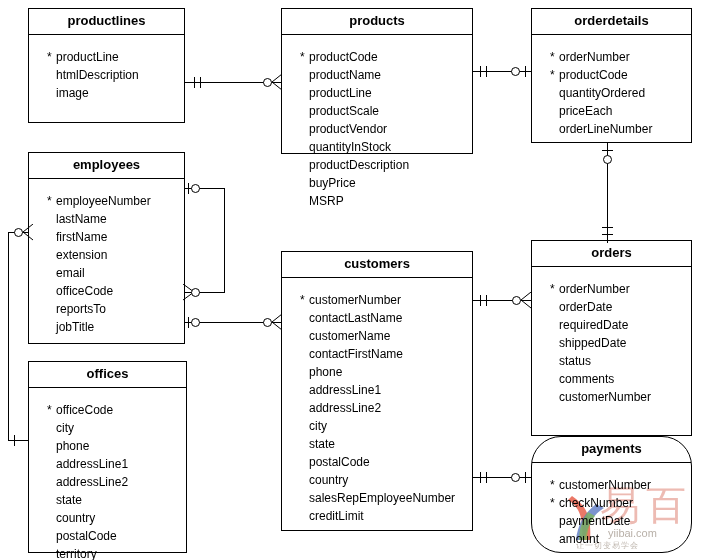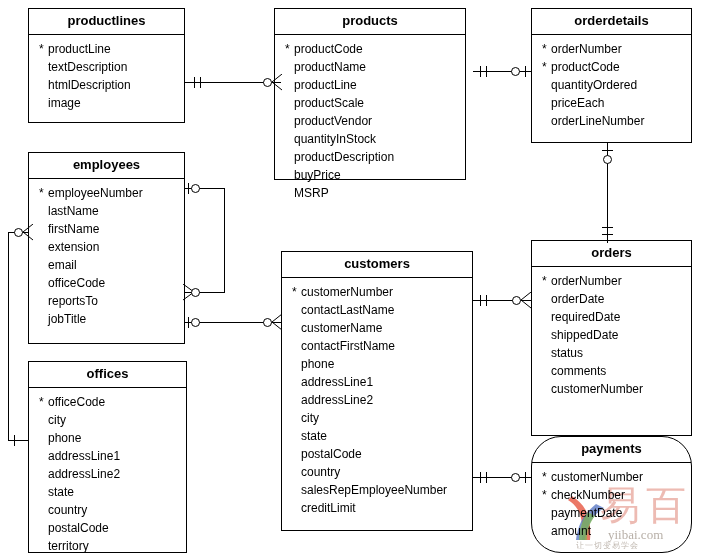--- a/index.html
+++ b/index.html
@@ -29,21 +29,21 @@
     color: #000000;
     line-height: 14px;
     padding: 5px 0 6px 0;
     border-bottom: 1px solid #000000;
     box-sizing: border-box;
     height: 26px;
     white-space: nowrap;
   }
   .entity-fields {
     list-style: none;
-    margin: 0;
+    margin: 8px;
     padding: 5px 0 6px 0;
   }
   .entity-fields li {
     font-size: 12px;
     color: #000000;
     line-height: 18px;
     padding-left: 10px;
     white-space: nowrap;
     position: relative;
   }
@@ -99,22 +99,22 @@
     position: absolute;
     font-family: "DejaVu Sans", sans-serif;
     font-size: 40px;
     letter-spacing: 6px;
     color: #e8a59a;
     opacity: 0.75;
     white-space: nowrap;
   }
   .wm-domain {
     position: absolute;
-    font-family: Liberation Serif, serif;
-    font-size: 13px;
+    font-family: Liberation Sans, sans-serif;
+    font-size: 11px;
     color: #b8b0a8;
     white-space: nowrap;
   }
   .wm-slogan {
     position: absolute;
     font-family: "DejaVu Sans", sans-serif;
     font-size: 8px;
     color: #c0b8b0;
     letter-spacing: 1px;
     white-space: nowrap;
@@ -223,27 +223,26 @@
     <div class="tick-v" style="left:480px; top:472px;"></div>
     <div class="tick-v" style="left:486px; top:472px;"></div>
     <div class="circle" style="left:511px; top:473px;"></div>
     <div class="tick-v" style="left:525px; top:472px;"></div>
   </div>
 
   <div class="entity" style="left:28px; top:8px; width:157px; height:115px;">
     <div class="entity-title">productlines</div>
     <ul class="entity-fields">
       <li><span class="pk-mark">*</span><span>productLine</span></li>
-      <li><span class="pk-mark"></span><span>textDescription</span></li>
       <li><span class="pk-mark"></span><span>htmlDescription</span></li>
       <li><span class="pk-mark"></span><span>image</span></li>
     </ul>
   </div>
 
-  <div class="entity" style="left:274px; top:8px; width:192px; height:172px;">
+  <div class="entity" style="left:281px; top:8px; width:192px; height:146px;">
     <div class="entity-title">products</div>
     <ul class="entity-fields">
       <li><span class="pk-mark">*</span><span>productCode</span></li>
       <li><span class="pk-mark"></span><span>productName</span></li>
       <li><span class="pk-mark"></span><span>productLine</span></li>
       <li><span class="pk-mark"></span><span>productScale</span></li>
       <li><span class="pk-mark"></span><span>productVendor</span></li>
       <li><span class="pk-mark"></span><span>quantityInStock</span></li>
       <li><span class="pk-mark"></span><span>productDescription</span></li>
       <li><span class="pk-mark"></span><span>buyPrice</span></li>

